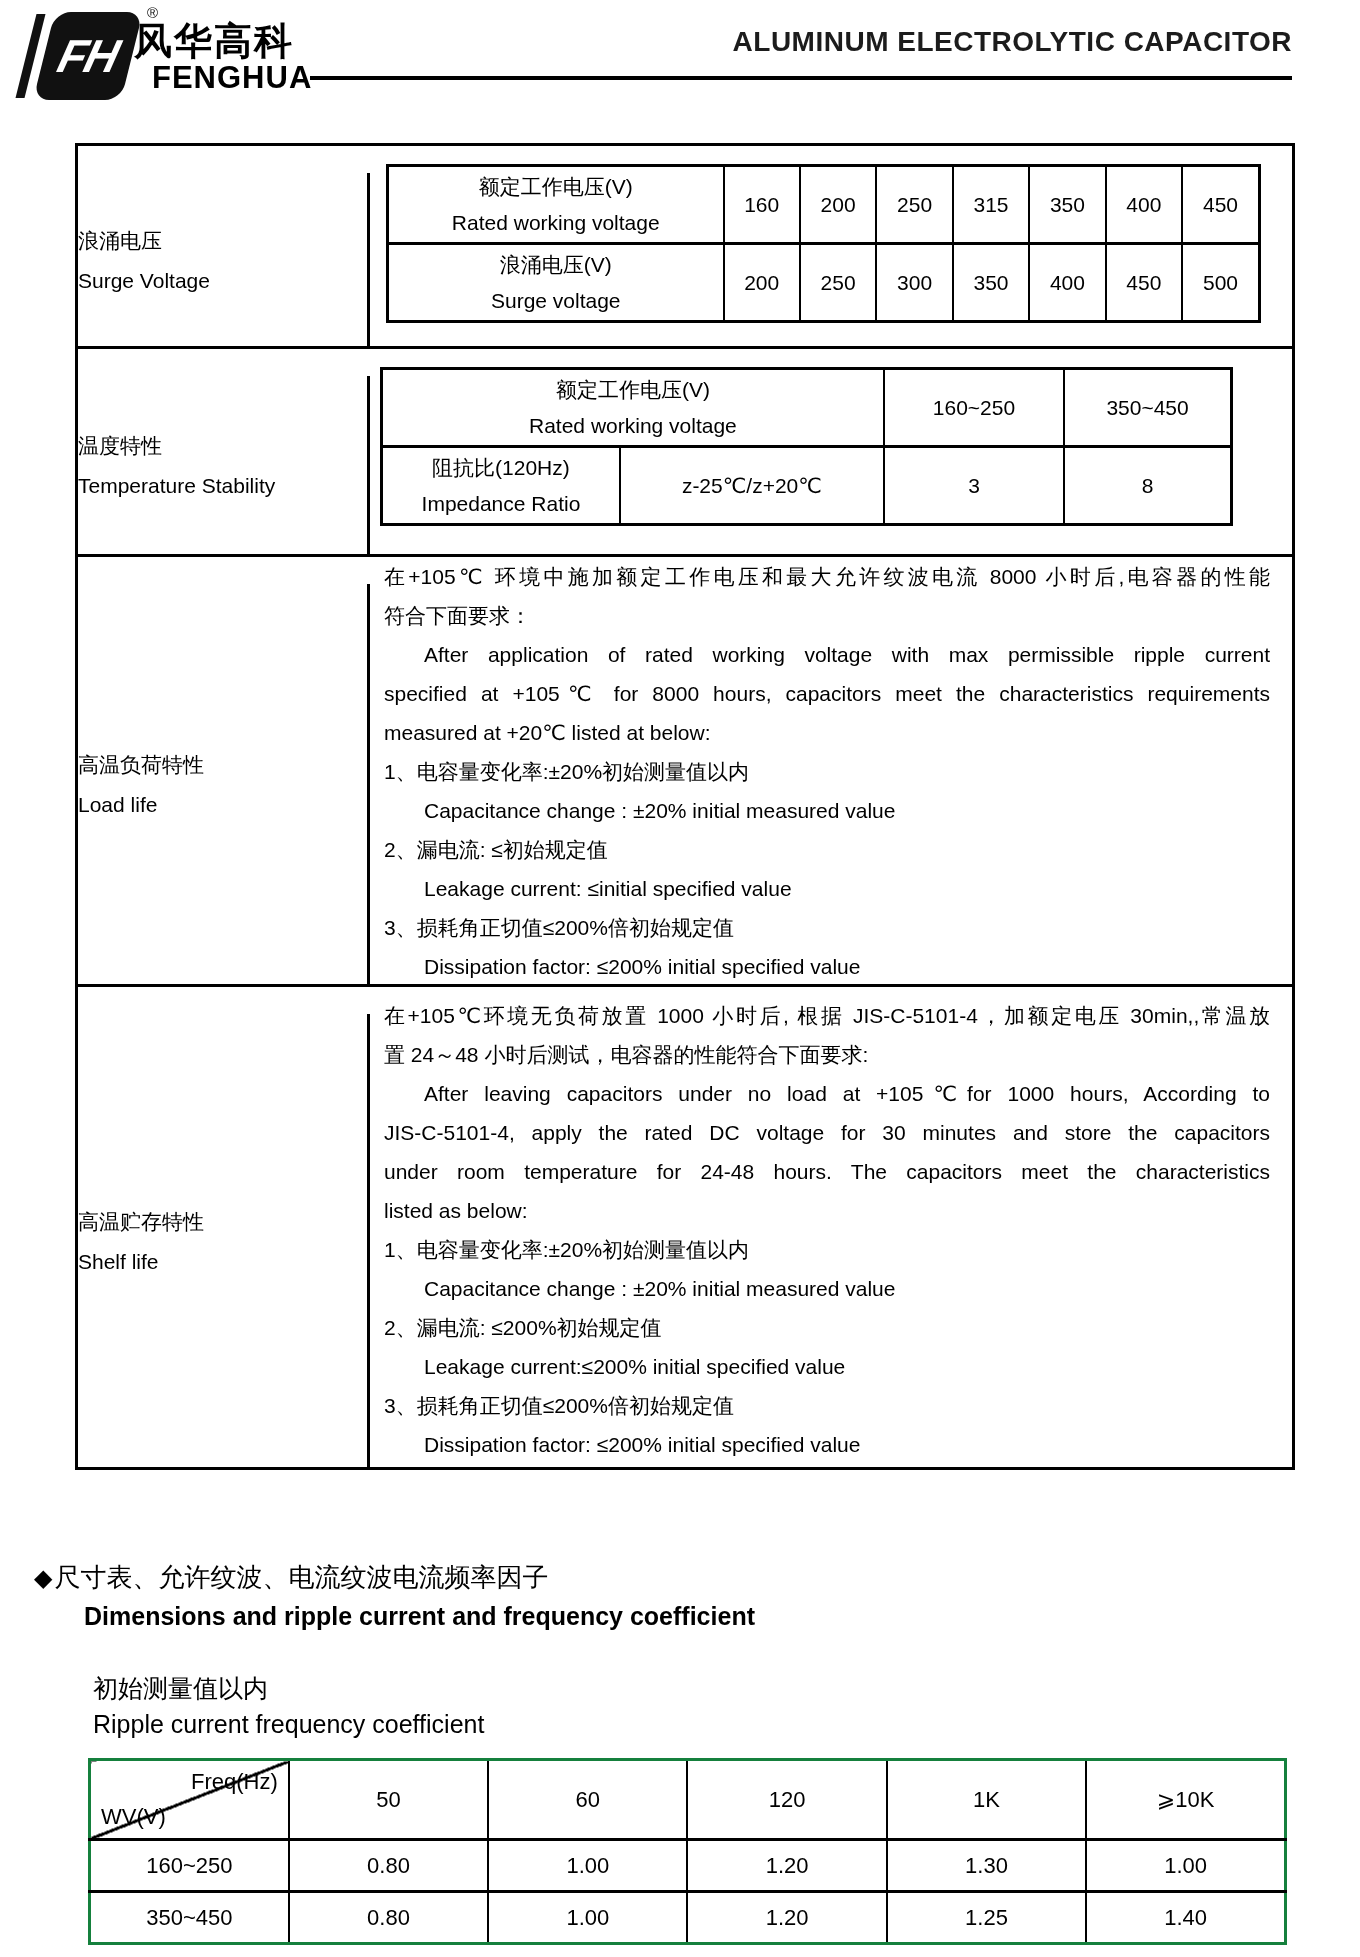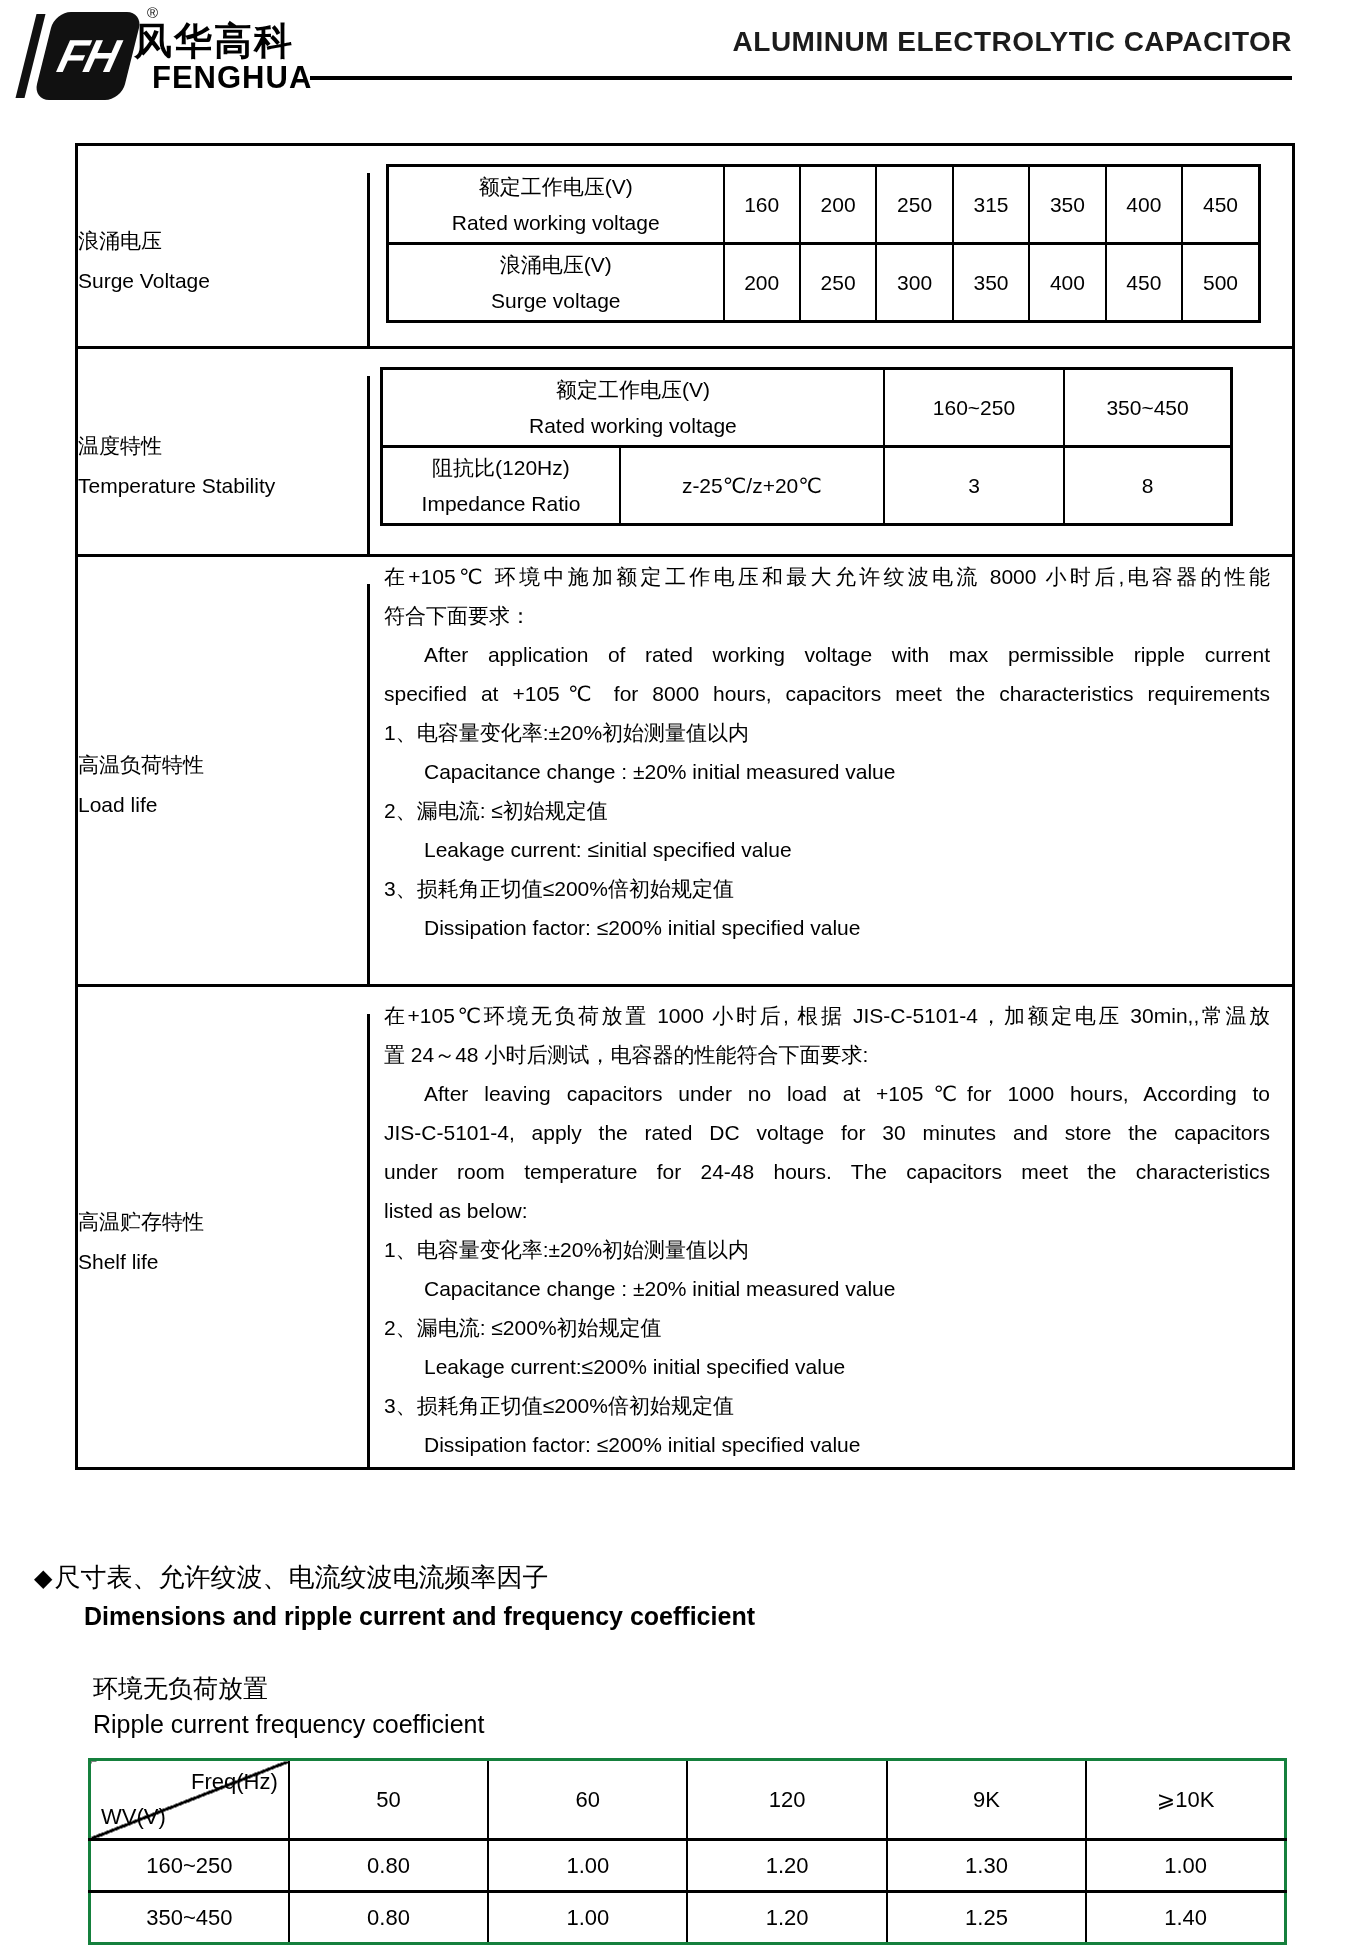--- a/index.html
+++ b/index.html
@@ -171,20 +171,21 @@
       <div class="row-label">
         <span class="cn">高温负荷特性</span>
         <span class="en">Load life</span>
       </div>
       <div class="row-content">
         <div class="life-text">
           <span class="tl just">在+105℃ 环境中施加额定工作电压和最大允许纹波电流 8000 小时后,电容器的性能</span>
           <span class="tl">符合下面要求：</span>
           <span class="tl just ind">After application of rated working voltage with max permissible ripple current</span>
           <span class="tl just">specified at +105℃  for 8000 hours, capacitors meet the characteristics requirements</span>
+          <span class="tl">measured at +20℃  listed at below:</span>
           <span class="tl">1、电容量变化率:±20%初始测量值以内</span>
           <span class="tl ind">Capacitance change : ±20% initial measured value</span>
           <span class="tl">2、漏电流: ≤初始规定值</span>
           <span class="tl ind">Leakage current: ≤initial specified value</span>
           <span class="tl">3、损耗角正切值≤200%倍初始规定值</span>
           <span class="tl ind">Dissipation factor: ≤200% initial specified value</span>
         </div>
       </div>
     </div>
 
@@ -210,34 +211,34 @@
         </div>
       </div>
     </div>
 
   </div>
 
   <div class="sec-heading">
     <span class="diamond">◆</span><span>尺寸表、允许纹波、电流纹波电流频率因子</span>
   </div>
   <div class="sec-heading-en">Dimensions and ripple current   and   frequency coefficient</div>
-  <div class="sub-heading-cn">环境无负荷放置</div>
+  <div class="sub-heading-cn">初始测量值以内</div>
   <div class="sub-heading-en">Ripple current frequency coefficient</div>
 
   <table class="freq-table">
     <tbody>
         <tr class="hdr">
       <td class="corner-cell">
         <span class="corner-freq">Freq(Hz)</span>
         <span class="corner-wv">WV(V)</span>
       </td>
       <td>50</td>
       <td>60</td>
       <td>120</td>
-      <td>9K</td>
+      <td>1K</td>
       <td>⩾10K</td>
     </tr>
     <tr class="data">
       <td>160~250</td>
       <td>0.80</td>
       <td>1.00</td>
       <td>1.20</td>
       <td>1.30</td>
       <td>1.00</td>
     </tr>

